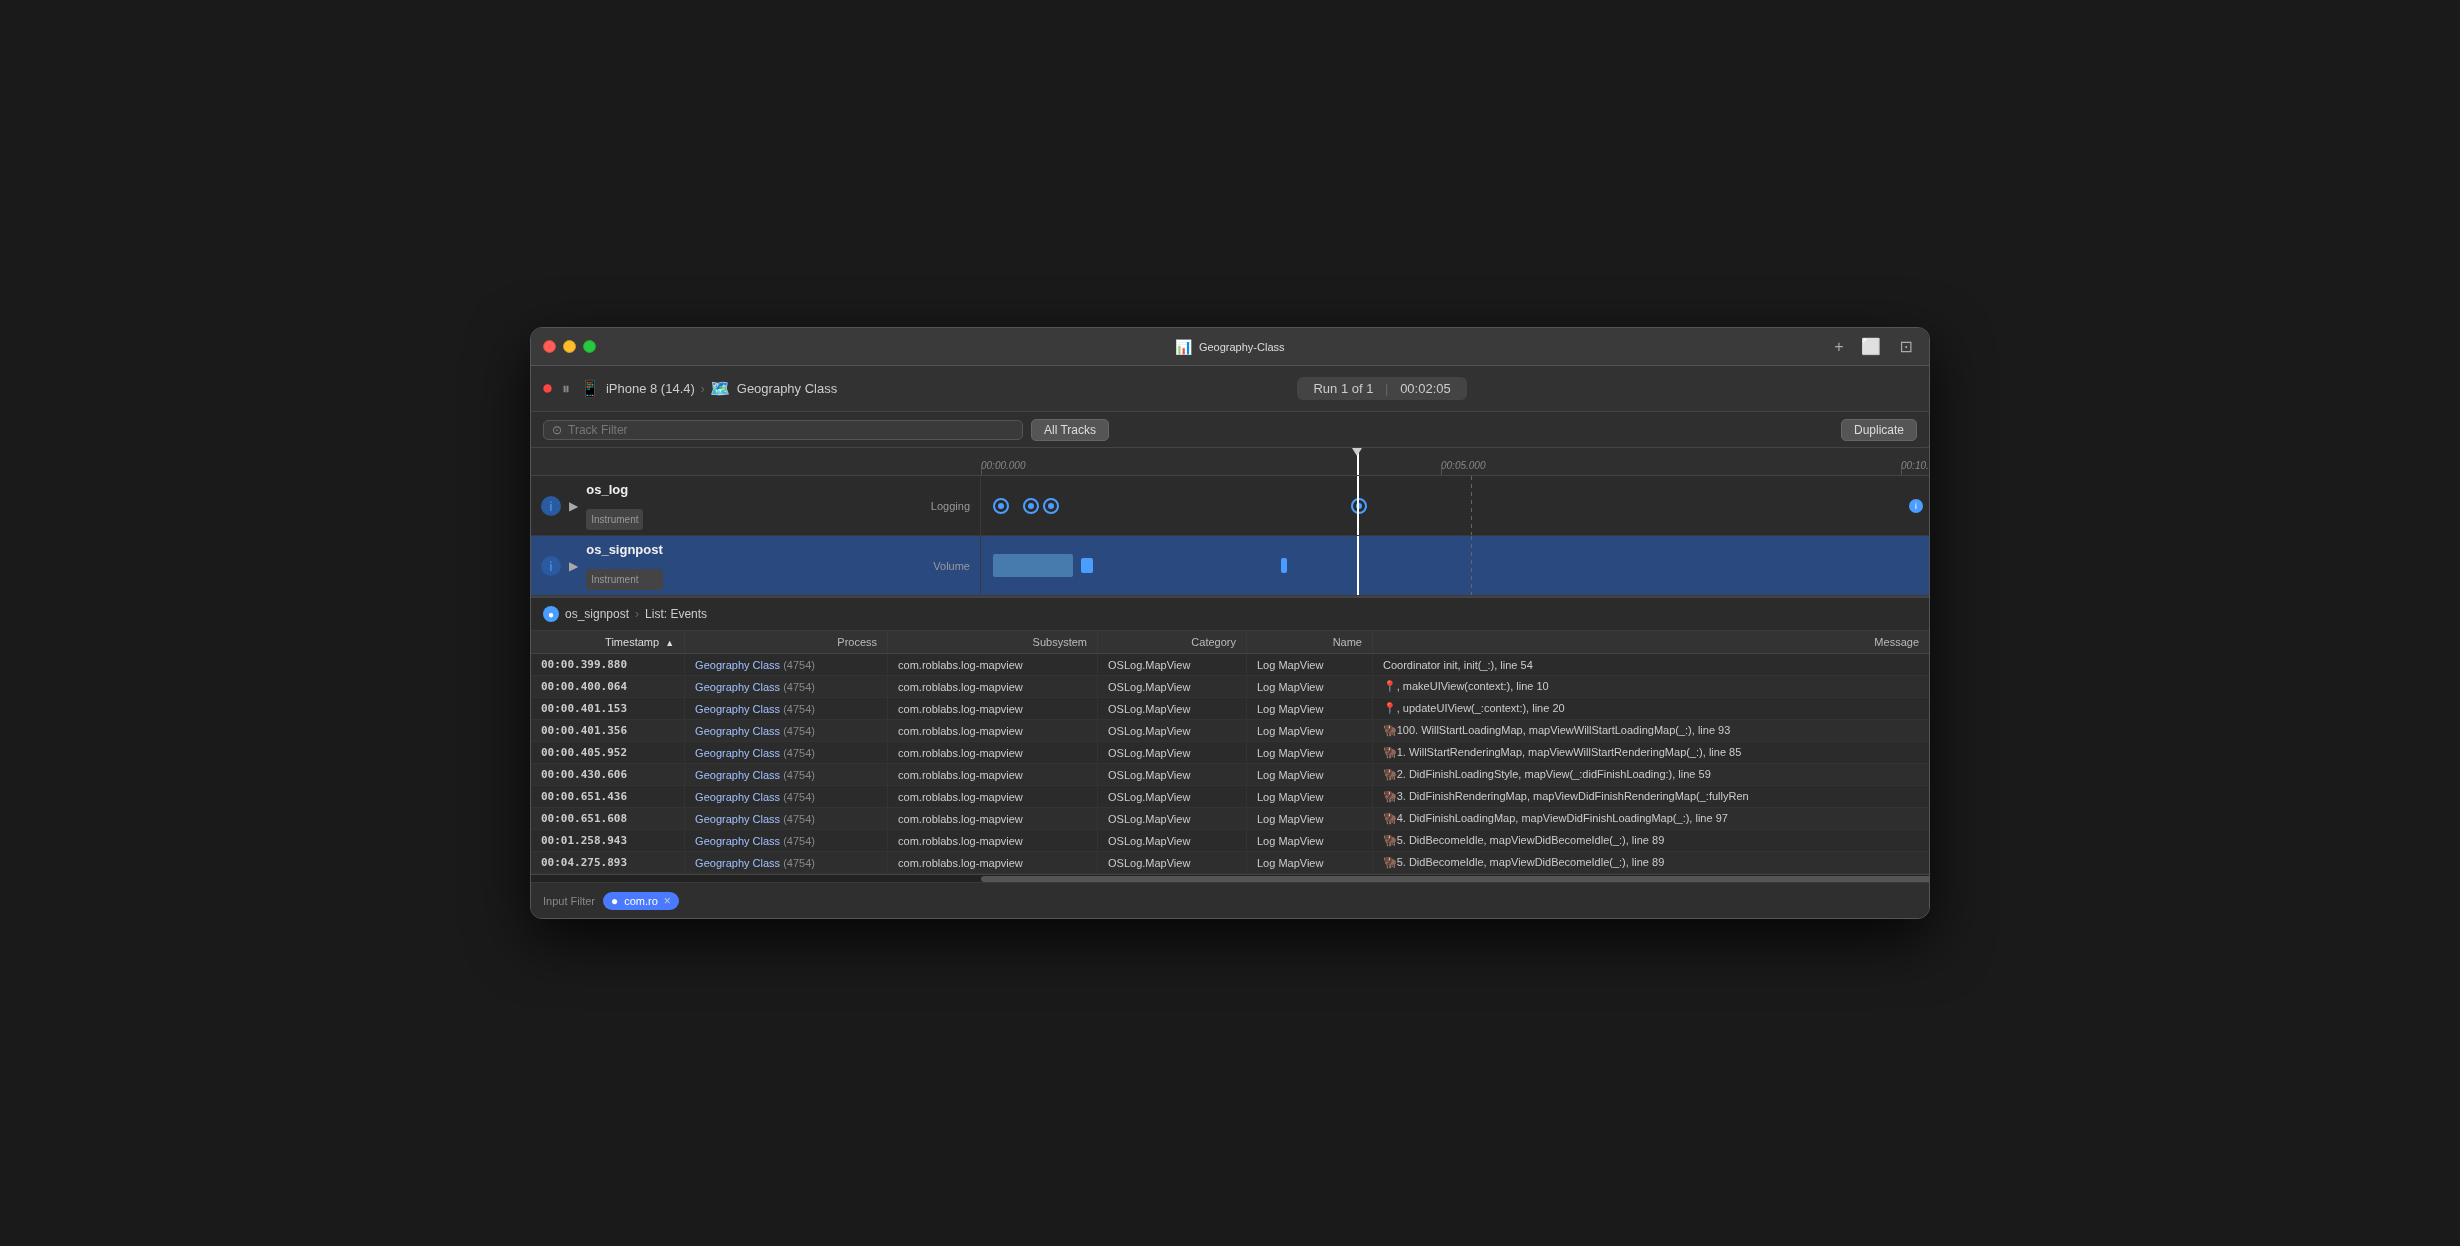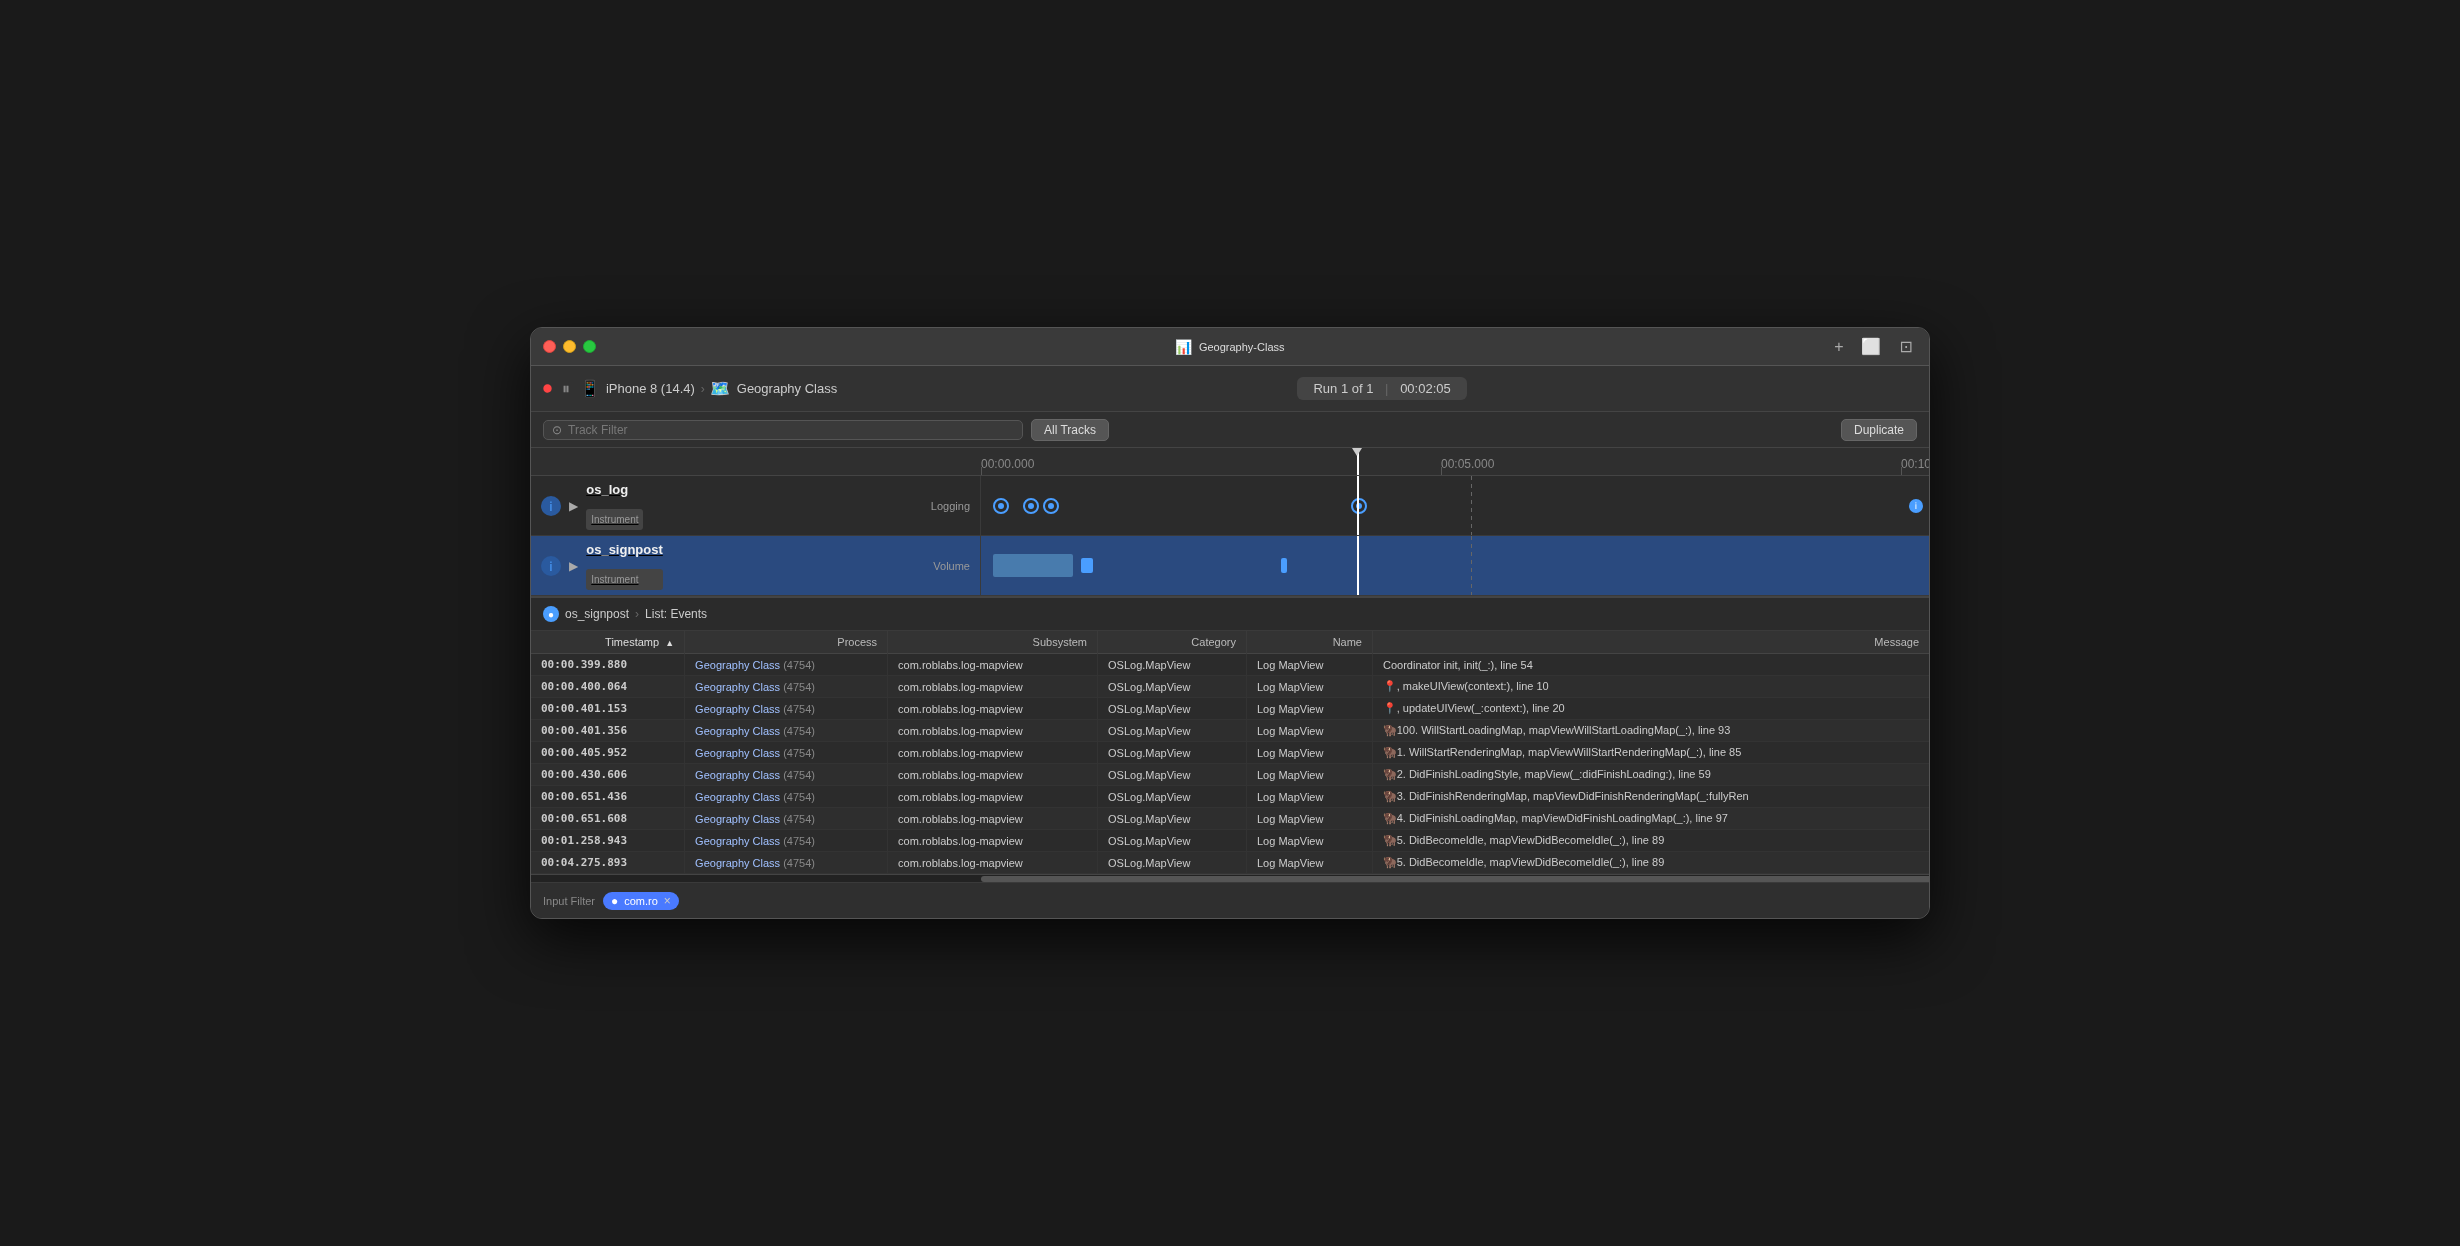--- a/index.html
+++ b/index.html
@@ -180,23 +180,24 @@
       overflow: hidden;
     }
     .timeline-ticks {
       display: flex;
       width: 100%;
       position: relative;
       height: 100%;
     }
     .tick-label {
       color: #888;
-      font-size: 12px;
+      font-size: 10px;
       position: absolute;
       bottom: 4px;
+      font-style: italic;
     }
     .tick-line {
       position: absolute;
       bottom: 0;
       width: 1px;
       height: 8px;
       background: #555;
     }
     
     .tracks-area {
@@ -234,21 +235,20 @@
       display: flex;
       align-items: center;
       justify-content: center;
       font-size: 12px;
       flex-shrink: 0;
     }
     .track-name-wrap {
       display: flex;
       flex-direction: column;
       gap: 12px;
-      text-decoration: underline;
     }
     .track-name {
       color: #f0f0f0;
       font-size: 13px;
       font-weight: 600;
     }
     .track-badge {
       background: #444;
       border-radius: 3px;
       color: #999;

